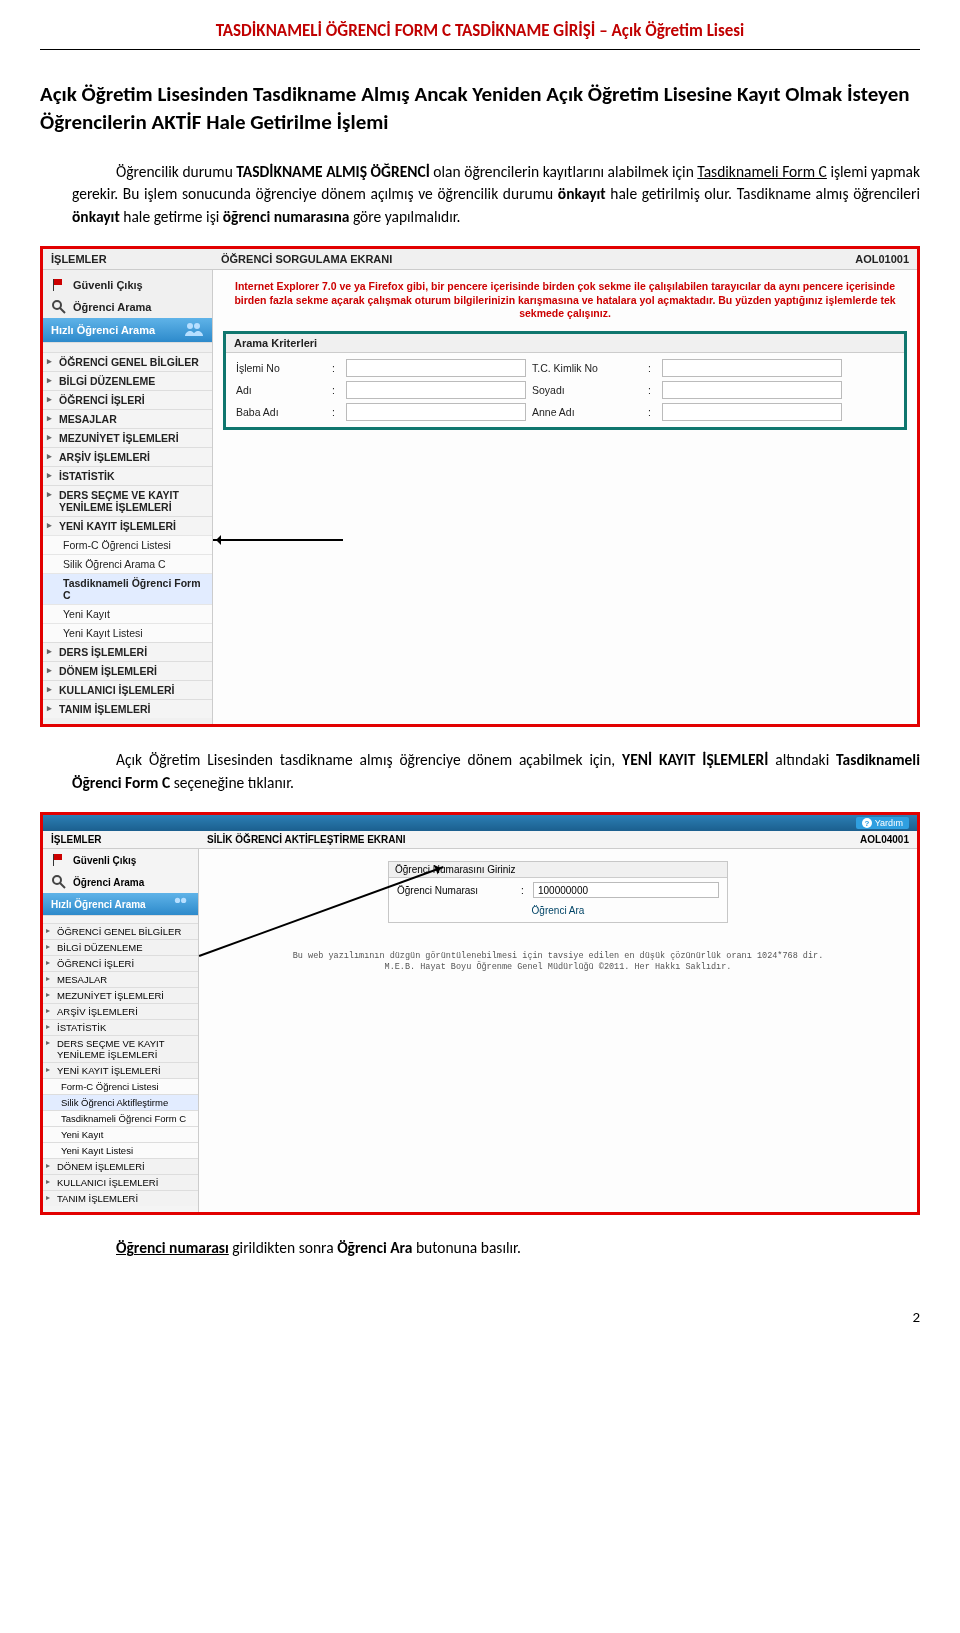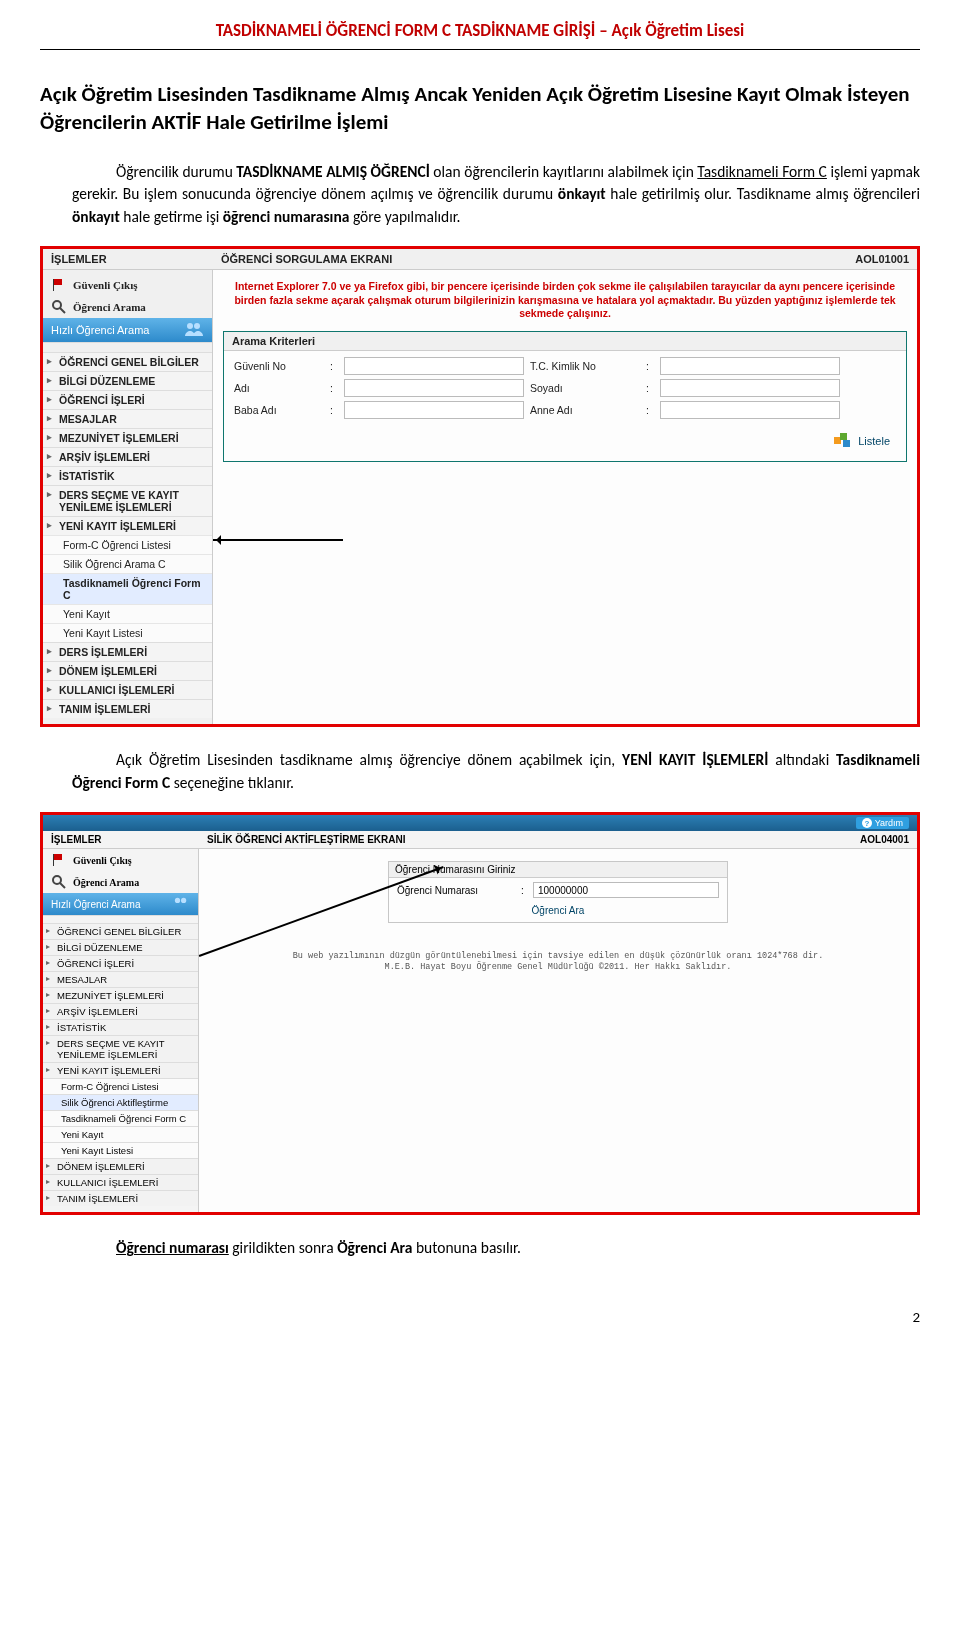--- a/index.html
+++ b/index.html
@@ -67,27 +67,26 @@
     border-right: 1px solid #ccc;
     padding: 4px 0 6px 0;
   }
   .side-btn {
     display: flex;
     align-items: center;
     gap: 6px;
     padding: 3px 8px;
     font-weight: bold;
     font-size: 11px;
-    font-family: Liberation Serif, serif;
   }
   .side-btn .ico { width: 16px; height: 16px; display: inline-flex; align-items: center; justify-content: center; }
   .hizli {
     background: linear-gradient(#5fb3e8,#2d8acb);
     color: #fff;
-    font-weight: normal;
+    font-weight: bold;
     padding: 3px 8px;
     font-size: 11px;
     display: flex;
     justify-content: space-between;
     align-items: center;
   }
   .menu-item {
     border-top: 1px solid #ddd;
     padding: 3px 6px 3px 16px;
     font-size: 10.5px;
@@ -116,21 +115,21 @@
   .ss-main { flex: 1; padding: 6px 10px 18px 10px; position: relative; }
   .warn {
     color: #c00;
     font-weight: bold;
     text-align: center;
     font-size: 10.5px;
     padding: 4px 8px;
     line-height: 1.3;
   }
   .crit-box {
-    border: 1px solid #0f766e;
+    border: 3px solid #0f766e;
     margin-top: 6px;
   }
   .crit-head {
     background: #f0f0f0;
     padding: 3px 8px;
     font-weight: bold;
     border-bottom: 1px solid #ccc;
   }
   .crit-grid {
     display: grid;
@@ -367,48 +366,38 @@
       <div class="menu-item">DERS İŞLEMLERİ</div>
       <div class="menu-item">DÖNEM İŞLEMLERİ</div>
       <div class="menu-item">KULLANICI İŞLEMLERİ</div>
       <div class="menu-item">TANIM İŞLEMLERİ</div>
     </div>
     <div class="ss-main">
       <div class="warn">Internet Explorer 7.0 ve ya Firefox gibi, bir pencere içerisinde birden çok sekme ile çalışılabilen tarayıcılar da aynı pencere içerisinde birden fazla sekme açarak çalışmak oturum bilgilerinizin karışmasına ve hatalara yol açmaktadır. Bu yüzden yaptığınız işlemlerde tek sekmede çalışınız.</div>
       <div class="crit-box">
         <div class="crit-head">Arama Kriterleri</div>
         <div class="crit-grid">
-          <span>Güvenli No</span>
+          <span>İşlemi No</span>
             <span>:</span>
             <input style="">
           <span>T.C. Kimlik No</span>
             <span>:</span>
             <input style="">
           <span>Adı</span>
             <span>:</span>
             <input style="">
           <span>Soyadı</span>
             <span>:</span>
             <input style="">
           <span>Baba Adı</span>
             <span>:</span>
             <input style="">
           <span>Anne Adı</span>
             <span>:</span>
             <input style="">
-        </div>
-        <div class="listele-row">
-          <span class="listele-btn">
-            <svg class="cube-ico" viewBox="0 0 20 20">
-                <rect x="2" y="6" width="7" height="7" fill="#f49b1e"></rect>
-                <rect x="8" y="2" width="7" height="7" fill="#5da82f"></rect>
-                <rect x="11" y="9" width="7" height="7" fill="#2d8acb"></rect>
-              </svg>
-            <span>Listele</span>
-          </span>
         </div>
       </div>
     </div>
   </div>
   <div class="arrow1"></div>
 </div>
 
 <p class="para">
   <span class="indent"></span><span>Açık Öğretim Lisesinden tasdikname almış öğrenciye dönem açabilmek için, </span><b>YENİ KAYIT İŞLEMLERİ</b><span> altındaki </span><b>Tasdiknameli Öğrenci Form C</b><span> seçeneğine tıklanır.</span>
 </p>

